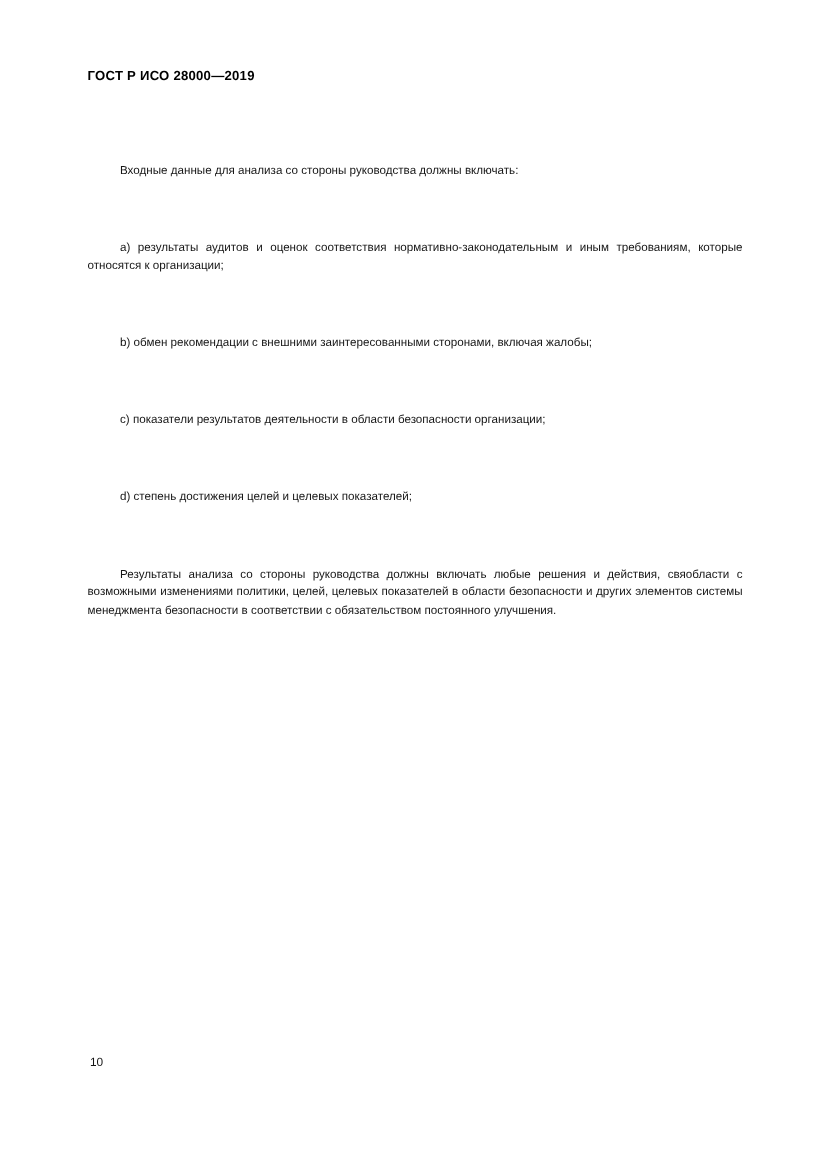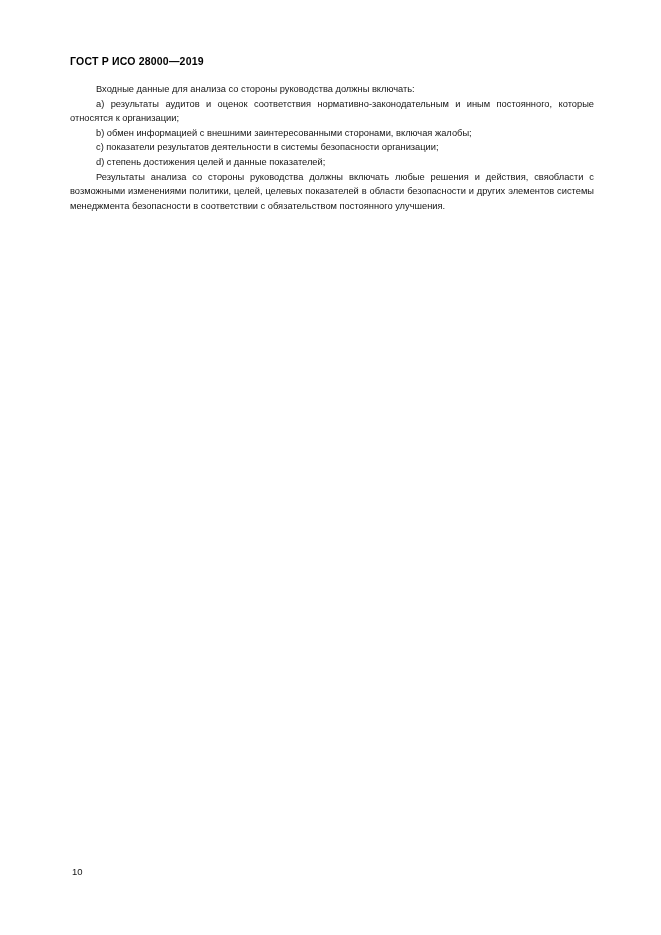--- a/index.html
+++ b/index.html
@@ -37,40 +37,41 @@
     font-size: 9.3px;
     line-height: 14.6px;
     text-align: justify;
     text-justify: inter-word;
     margin: 0;
     color: #151515;
     hyphens: manual;
   }
   .para.indent {
     text-indent: 26px;
+    margin-top: 47px;
   }
   .page-number {
     position: absolute;
     left: 72px;
-    top: 866px;
+    top: 845px;
     font-size: 9.5px;
     color: #151515;
   }
 </style>
 </head>
 <body>
 
 <div class="page">
 
   <div class="header">ГОСТ Р ИСО 28000—2019</div>
 
   <div class="body-block">
     <p class="para indent">Входные данные для анализа со стороны руководства должны включать:</p>
-    <p class="para indent">a) результаты аудитов и оценок соответствия нормативно-законодательным и иным постоянного, которые относятся к организации;</p>
-    <p class="para indent">b) обмен информацией с внешними заинтересованными сторонами, включая жалобы;</p>
-    <p class="para indent">c) показатели результатов деятельности в системы безопасности организации;</p>
-    <p class="para indent">d) степень достижения целей и данные показателей;</p>
+    <p class="para indent">a) результаты аудитов и оценок соответствия нормативно-законодательным и иным требованиям, которые относятся к организации;</p>
+    <p class="para indent">b) обмен рекомендации с внешними заинтересованными сторонами, включая жалобы;</p>
+    <p class="para indent">c) показатели результатов деятельности в области безопасности организации;</p>
+    <p class="para indent">d) степень достижения целей и целевых показателей;</p>
     <p class="para indent">Результаты анализа со стороны руководства должны включать любые решения и действия, свя­области с возможными изменениями политики, целей, целевых показателей в области безопасности и других элементов системы менеджмента безопасности в соответствии с обязательством постоянного улучшения.</p>
   </div>
 
   <div class="page-number">10</div>
 
 </div>
 
 </body></html>

